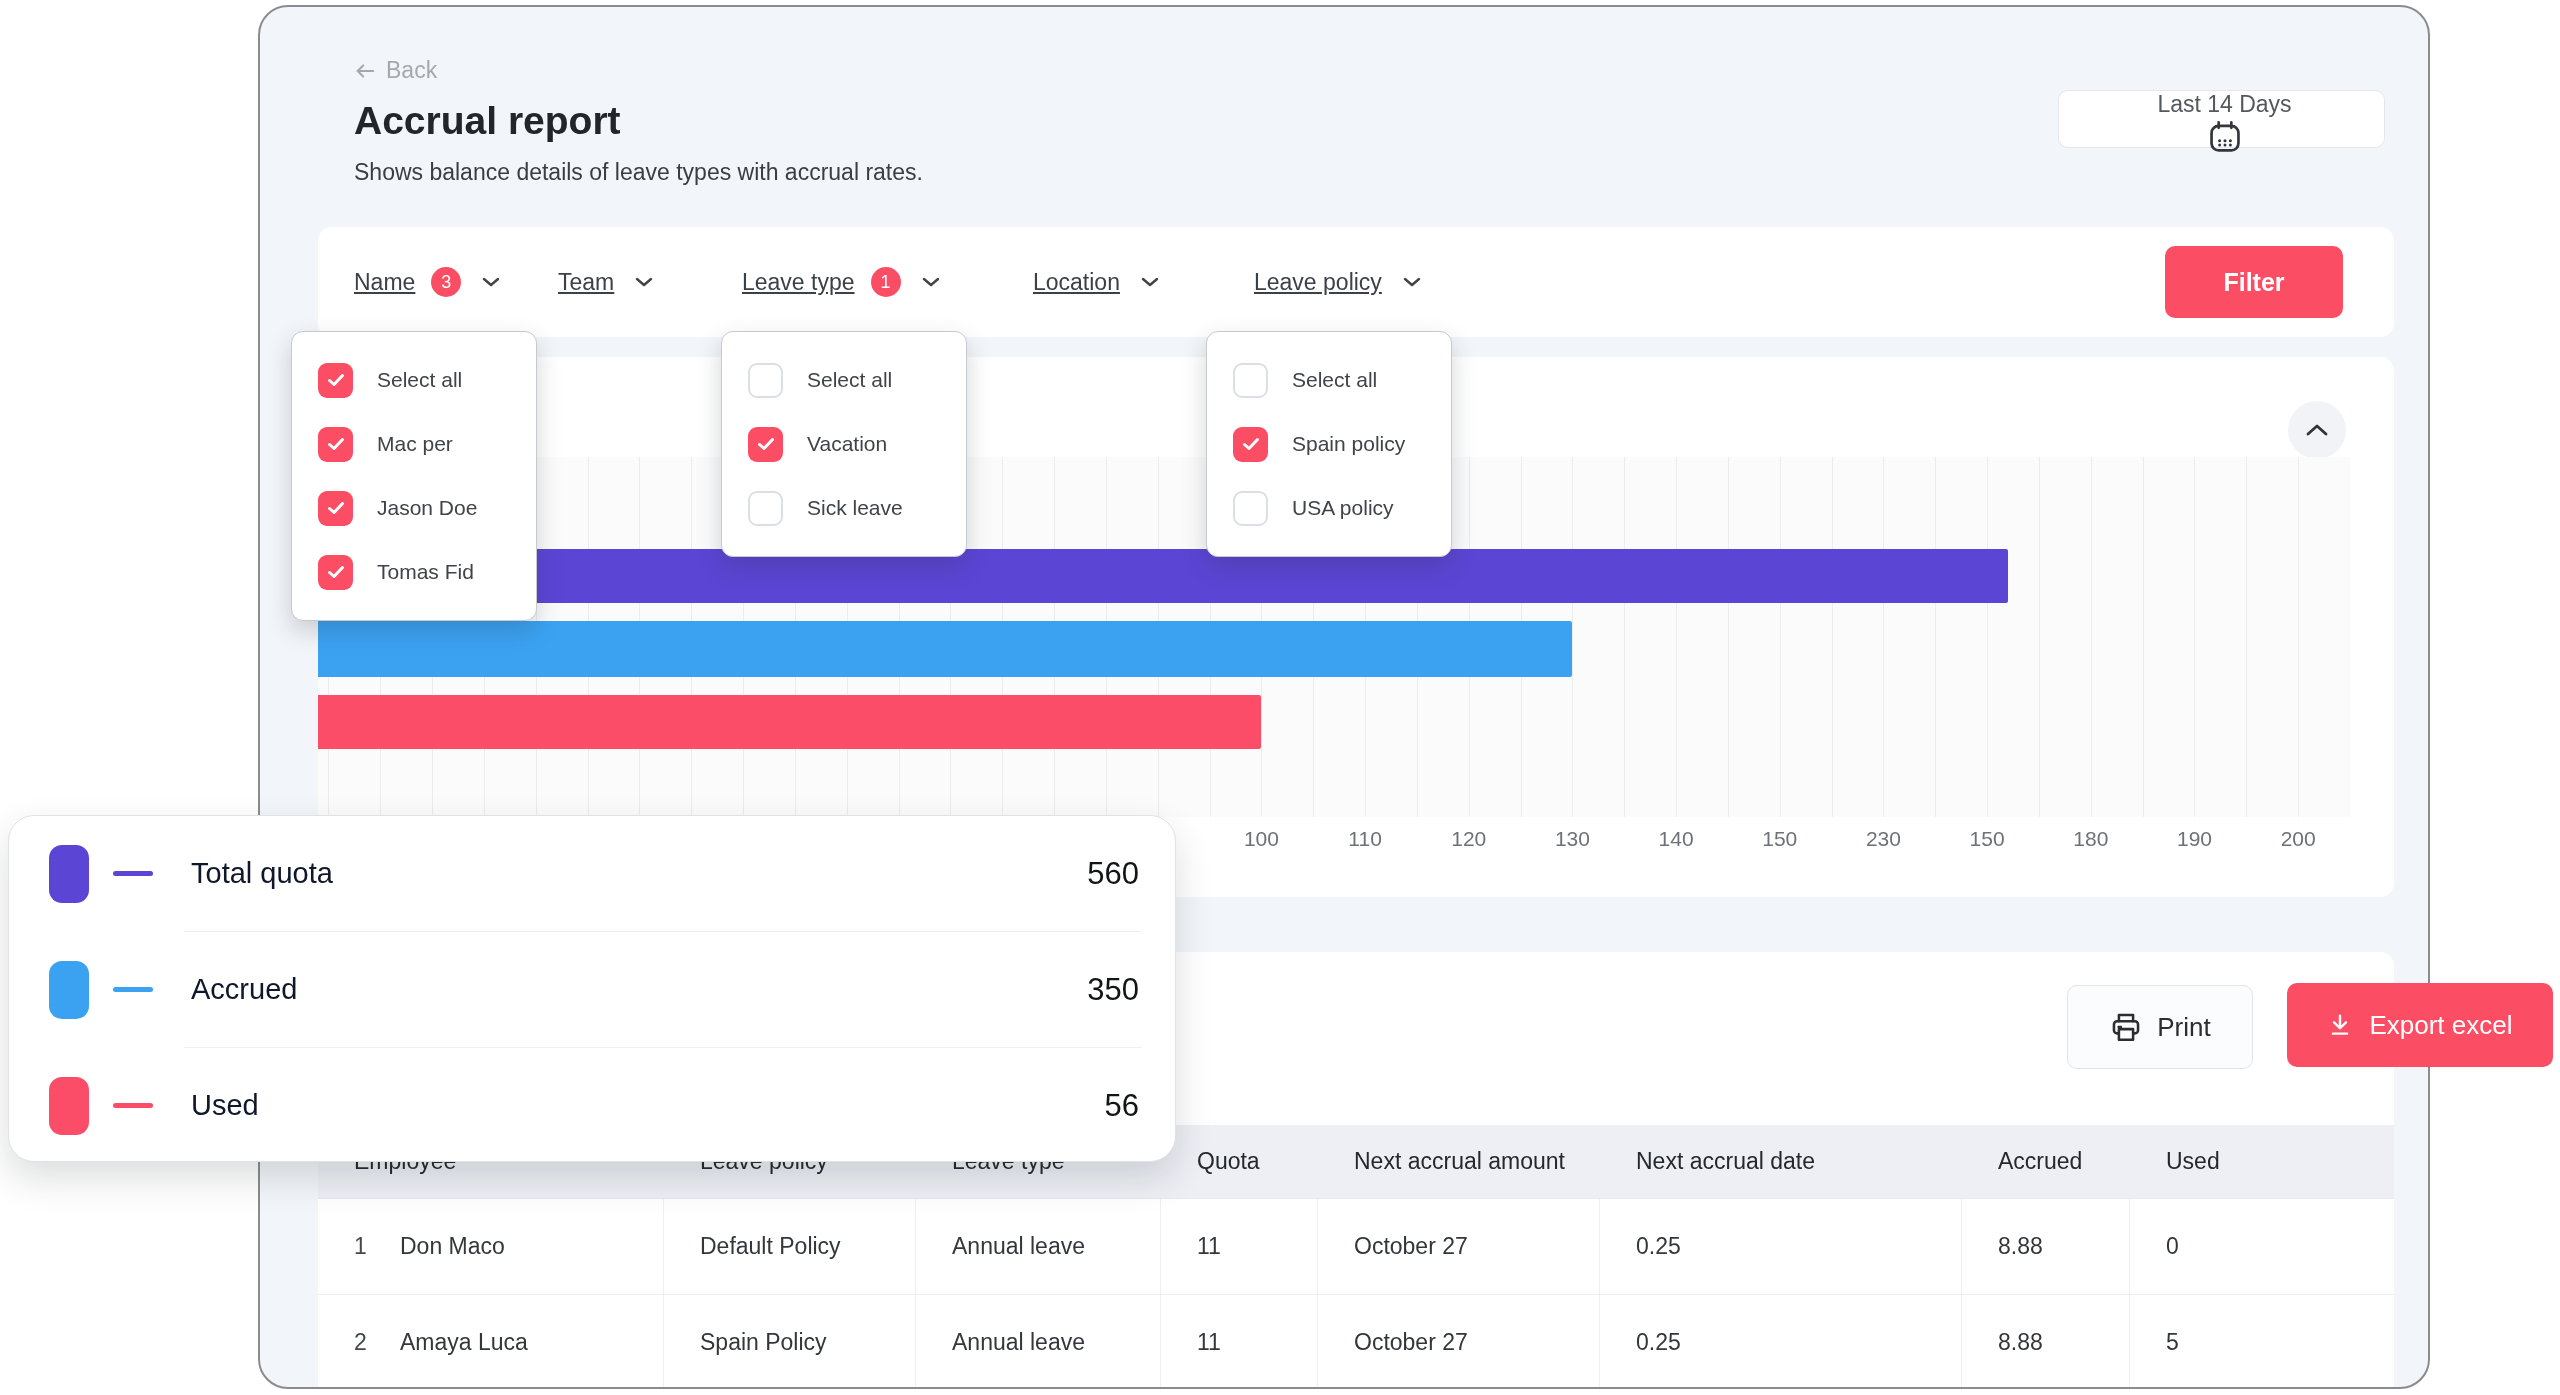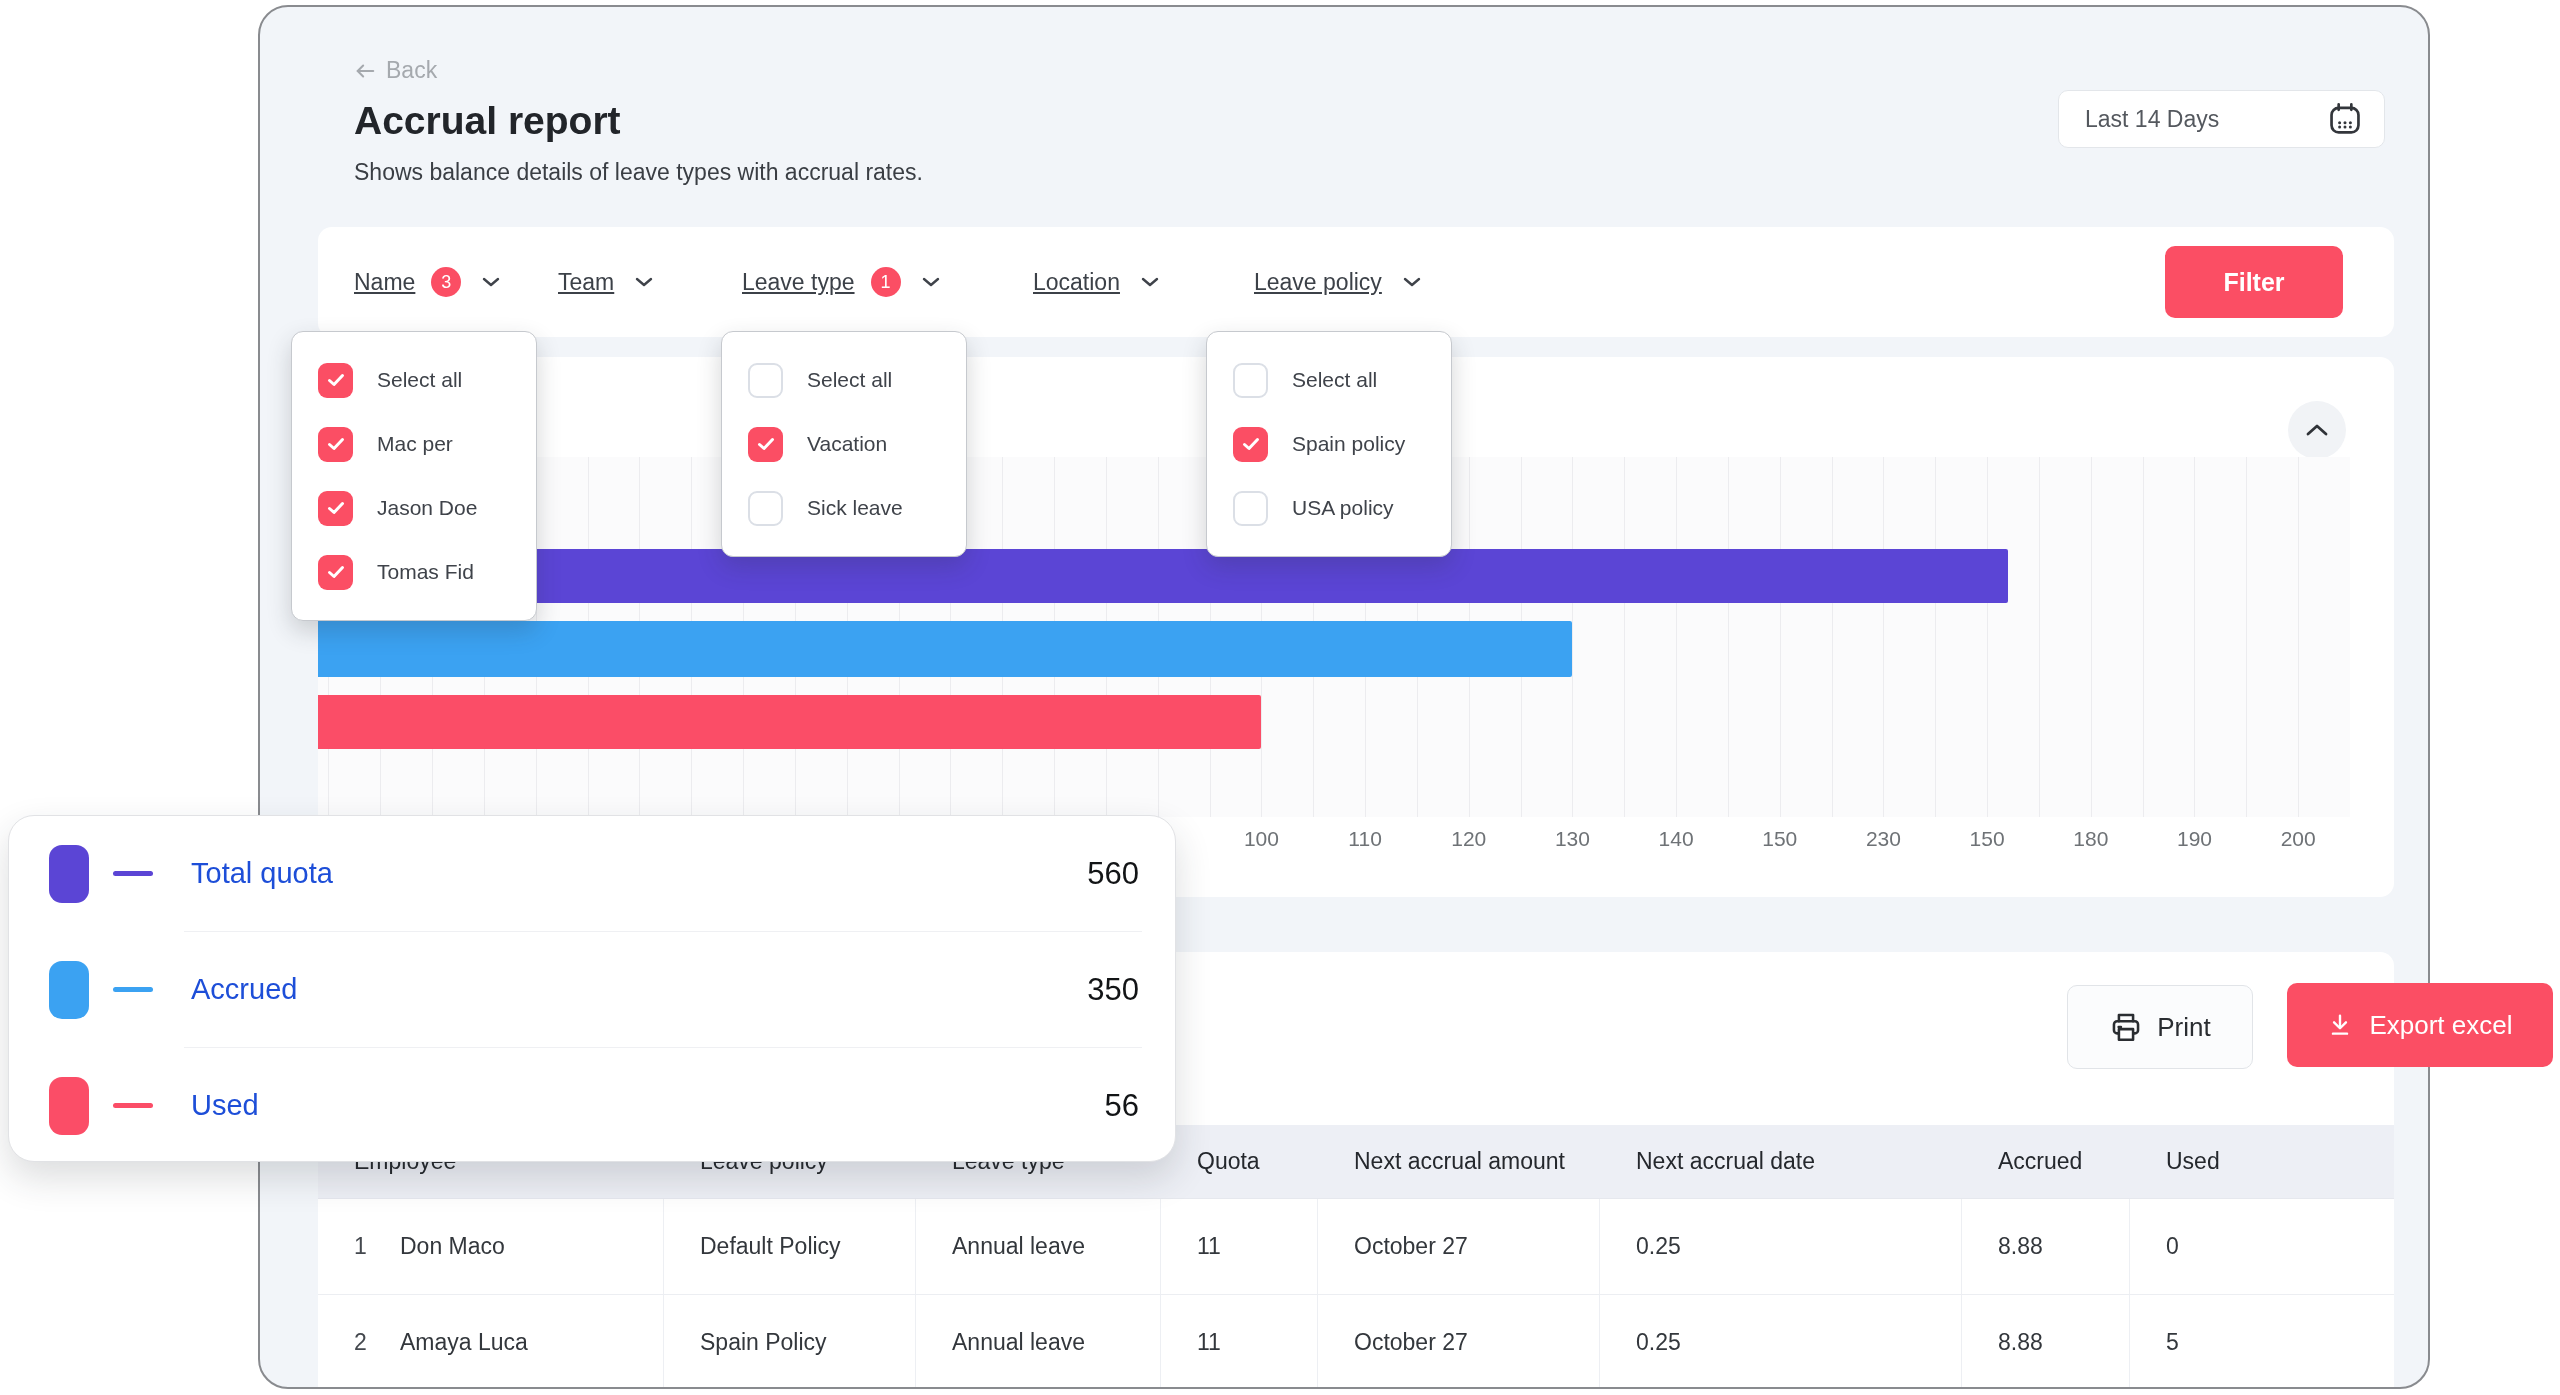--- a/index.html
+++ b/index.html
@@ -10,21 +10,21 @@
   .window { position:absolute; left:258px; top:5px; width:2172px; height:1384px;
     background:#F2F5F9; border:2px solid #898B8F; border-radius:30px; overflow:hidden; z-index:1; }
 
   
   .back { position:absolute; left:94px; top:50px; display:flex; align-items:center; gap:10px;
     font-size:23px; color:#A5A9AE; cursor:pointer; }
   .page-title { position:absolute; left:94px; top:92px; font-size:39px; font-weight:700; color:#22252A; }
   .page-subtitle { position:absolute; left:94px; top:152px; font-size:23px; color:#3A3E44; }
   .date-picker { position:absolute; left:1798px; top:83px; width:327px; height:58px; background:#fff;
     border:1px solid #E3E6EA; border-radius:10px; display:flex; align-items:center; padding:0 20px 0 26px;
-    font-size:23px; color:#54585E; }
+    font-size:23px; color:#54585E;flex-direction:column; }
   .date-picker .dp-label { flex:1; }
 
   
   .card { position:absolute; left:58px; width:2076px; background:#fff; border-radius:14px; }
 
   
   .filter-card { top:220px; height:110px; }
   .fi { position:absolute; top:0; height:100%; display:flex; align-items:center; cursor:pointer; }
   .fi-label { font-size:23px; color:#3C4148;text-decoration:underline; }
   .badge { min-width:30px; height:30px; border-radius:15px; background:var(--accent); color:#fff;
@@ -85,21 +85,21 @@
   
   .export-btn { position:absolute; left:2287px; top:983px; width:266px; height:84px; background:var(--accent);
     border:none; border-radius:10px; color:#fff; font-size:26px; display:flex; align-items:center;
     justify-content:center; gap:16px; cursor:pointer; z-index:15; font-family:inherit; }
   .legend-card { position:absolute; left:8px; top:815px; width:1168px; height:347px; background:#fff;
     border:1px solid #E1E2E5; border-radius:26px; box-shadow:0 16px 36px rgba(40,44,52,.16); z-index:30; }
   .legend-row { height:115px; display:flex; align-items:center; padding:0 36px 0 40px; }
   .legend-div { height:1px; background:#EFF0F3; margin:0 33px 0 175px; }
   .sw { width:40px; height:58px; border-radius:13px; flex:none; }
   .dash { width:40px; height:5px; border-radius:3px; margin-left:24px; flex:none; }
-  .legend-label { font-size:29px; color:#1d4ed8; margin-left:38px; }
+  .legend-label { font-size:29px; color:#0f172a; margin-left:38px; }
   .legend-value { font-size:31px; color:#121416; margin-left:auto; }
 
   :root { --accent:#FB4E64; }
 </style>
 </head>
 <body>
 
 <div class="page">
   <div class="window">
 

